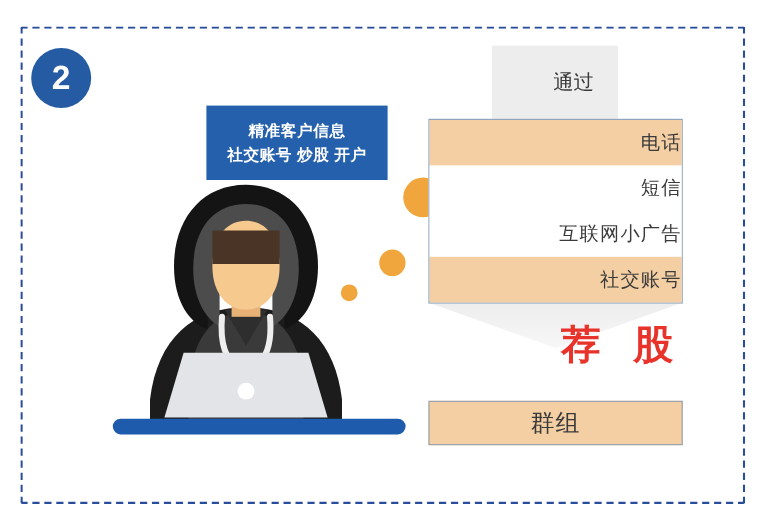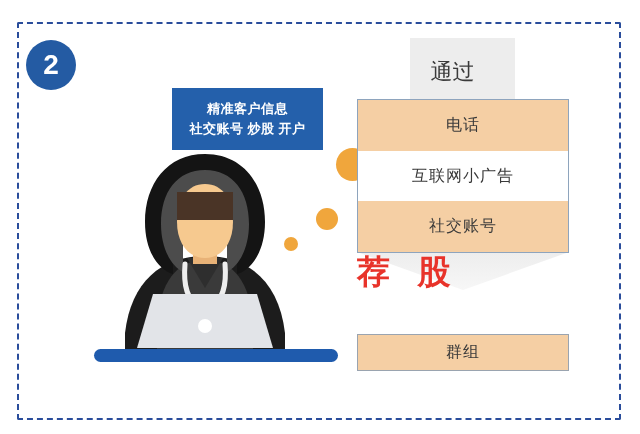--- a/index.html
+++ b/index.html
@@ -117,22 +117,22 @@
     background: linear-gradient(to bottom, #ededed, #f7f7f7);
     clip-path: polygon(0% 0%, 100% 0%, 50% 100%);
   }
 
   
   #pass-label {
     position: absolute;
     left: 410px;
     top: 57px;
     width: 85px;
-    text-align: center;
-    font-size: 22px;
+    text-align: right;
+    font-size: 17px;
     color: #3a3a3a;
     font-family: "DejaVu Sans", "Liberation Sans", sans-serif;
   }
 
   
   #channel-table {
     position: absolute;
     left: 357px;
     top: 99px;
     width: 212px;
@@ -140,36 +140,36 @@
     border: 1px solid #8ea4bd;
     box-sizing: border-box;
     background: #ffffff;
     display: flex;
     flex-direction: column;
   }
   .channel-row {
     flex: 1 1 0;
     display: flex;
     align-items: center;
-    justify-content: center;
+    justify-content: flex-end;
     font-size: 16px;
     color: #3a3a3a;
     font-family: Liberation Sans, sans-serif;
     letter-spacing: 1px;
   }
   .channel-row.filled { background: #f5cfa4; }
   .channel-row.plain  { background: #ffffff; }
 
   
   #red-headline {
     position: absolute;
     left: 357px;
-    top: 253px;
-    width: 212px;
-    text-align: left;
+    top: 268px;
+    width: 212px;
+    text-align: right;
     font-size: 33px;
     font-weight: bold;
     color: #e8332a;
     letter-spacing: 8px;
     font-family: "DejaVu Sans", "Liberation Sans", sans-serif;
     line-height: 1.15;
   }
 
   
   #group-box {
@@ -177,21 +177,21 @@
     left: 357px;
     top: 334px;
     width: 212px;
     height: 37px;
     background: #f5cfa4;
     border: 1px solid #9aa4b0;
     box-sizing: border-box;
     display: flex;
     align-items: center;
     justify-content: center;
-    font-size: 16px;
+    font-size: 20px;
     color: #3a3a3a;
     letter-spacing: 1px;
     font-family: "DejaVu Sans", "Liberation Sans", sans-serif;
   }
 </style>
 </head>
 <body>
 
 <div id="dashed-frame"></div>
 
@@ -264,20 +264,23 @@
 
 <div class="dot" id="dot-large"></div>
 <div class="dot" id="dot-medium"></div>
 <div class="dot" id="dot-small"></div>
 
 <div id="channel-table">
   <div class="channel-row filled">
     <span>电话</span>
   </div>
   <div class="channel-row plain">
+    <span>短信</span>
+  </div>
+  <div class="channel-row plain">
     <span>互联网小广告</span>
   </div>
   <div class="channel-row filled">
     <span>社交账号</span>
   </div>
 </div>
 
 <div id="red-headline">荐 股</div>
 
 <div id="group-box">

